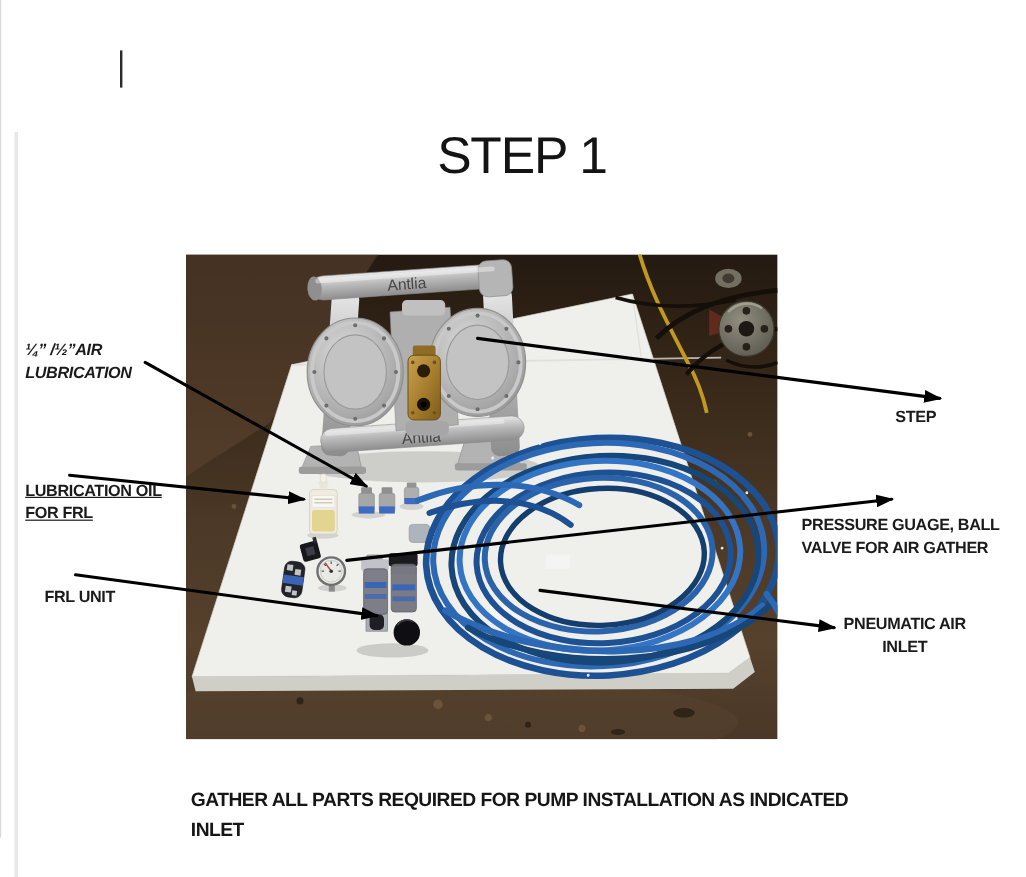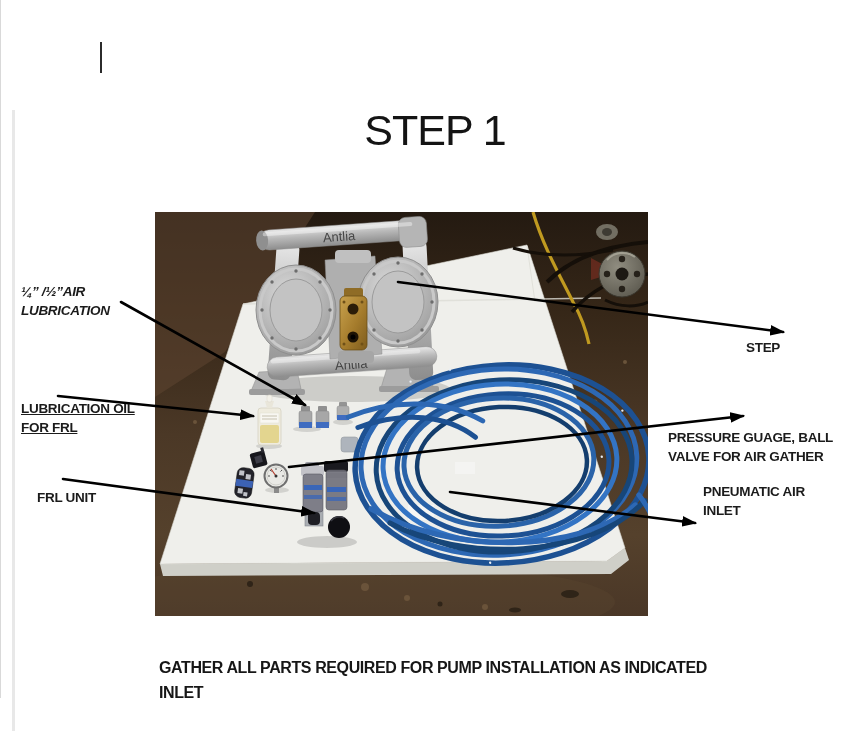--- a/index.html
+++ b/index.html
@@ -13,21 +13,21 @@
   .photo{position:absolute;left:155px;top:212px;width:493px;height:404px;}
   .annotations{position:absolute;left:0;top:0;pointer-events:none;}
   .annotations line{stroke:#000;stroke-width:2.6;stroke-linecap:round;}
   .callout{position:absolute;font-size:13.5px;font-weight:bold;letter-spacing:-0.3px;
            line-height:1.42;color:#1b1b1b;white-space:nowrap;}
   #co-air{left:21px;top:282px;font-style:italic;}
   #co-lub{left:21px;top:399px;text-decoration:underline;}
   #co-frl{left:21px;top:488px;margin-left:16px;}
   #co-pump{left:746px;top:338px;}
   #co-press{left:668px;top:416px;margin-top:12px;}
-  #co-pneu{left:703px;top:482px;}
+  #co-pneu{left:703px;top:510px;text-align:center;}
   .caption{position:absolute;left:159px;top:656px;width:640px;font-size:16px;
            font-weight:700;letter-spacing:-0.4px;line-height:1.55;color:#161616;}
 </style>
 </head>
 <body>
 
 <div class="screen">
 
   <div class="edge-line"></div>
   <div class="margin-bar"></div>

